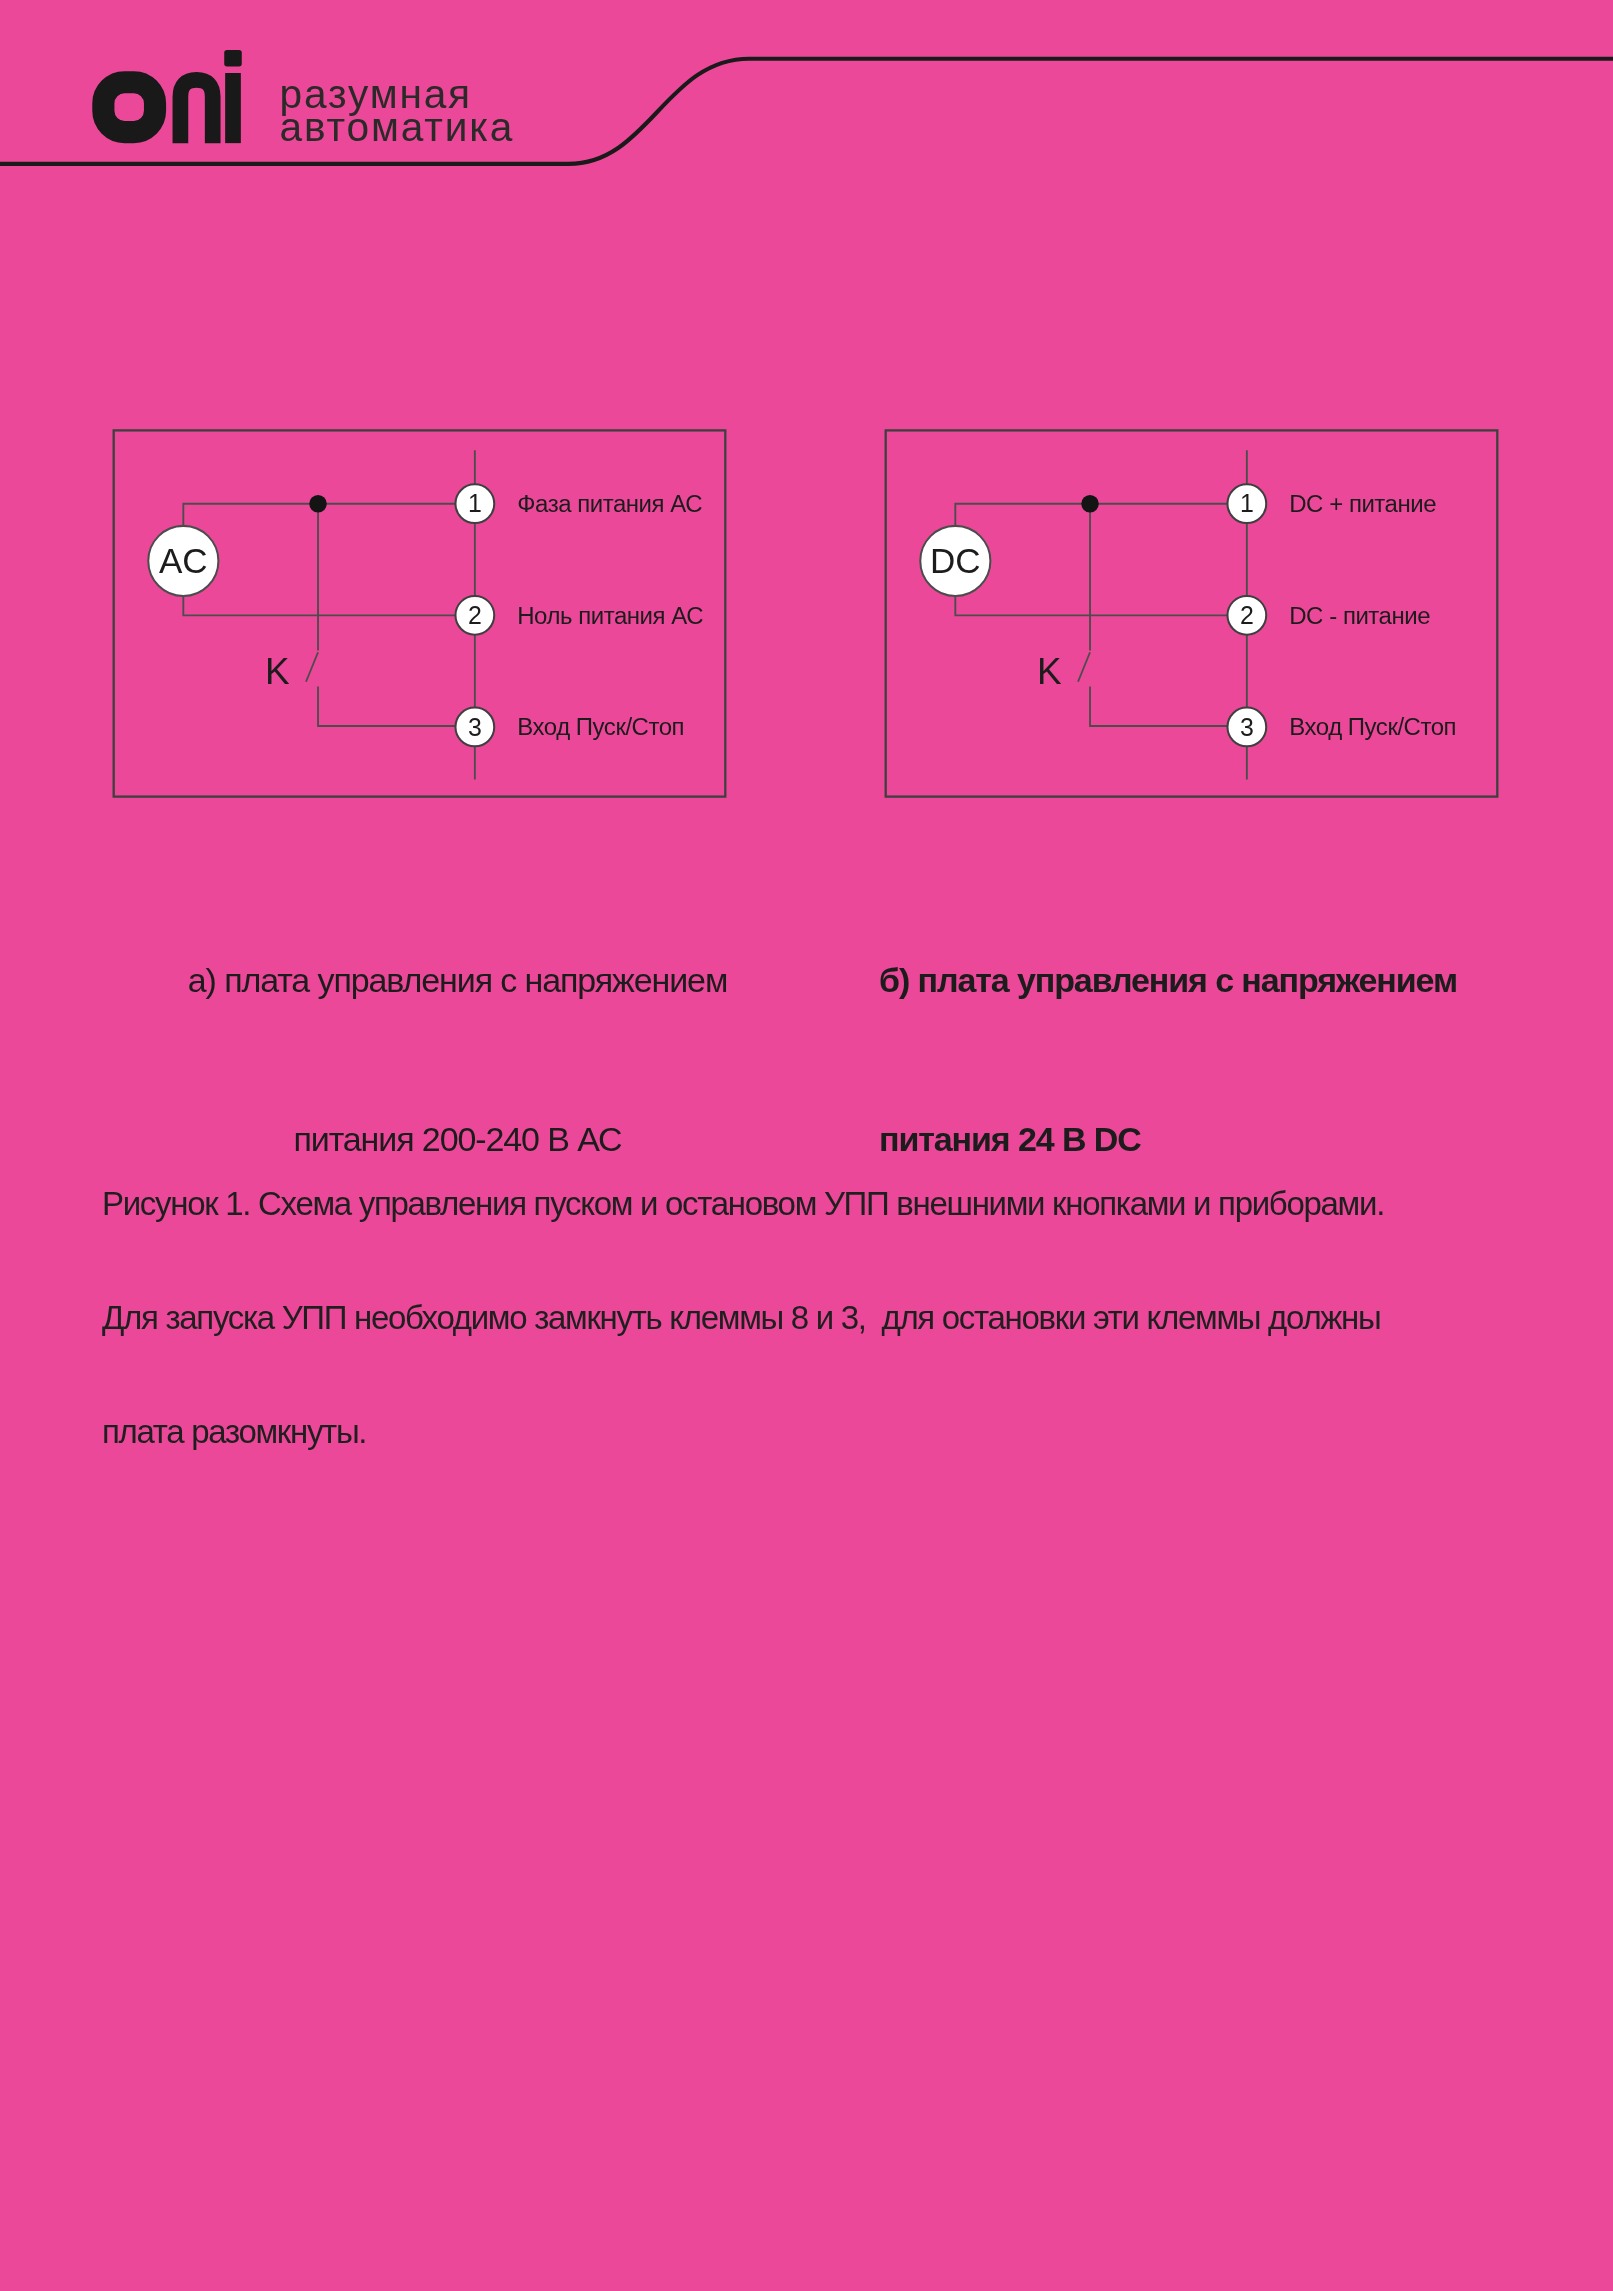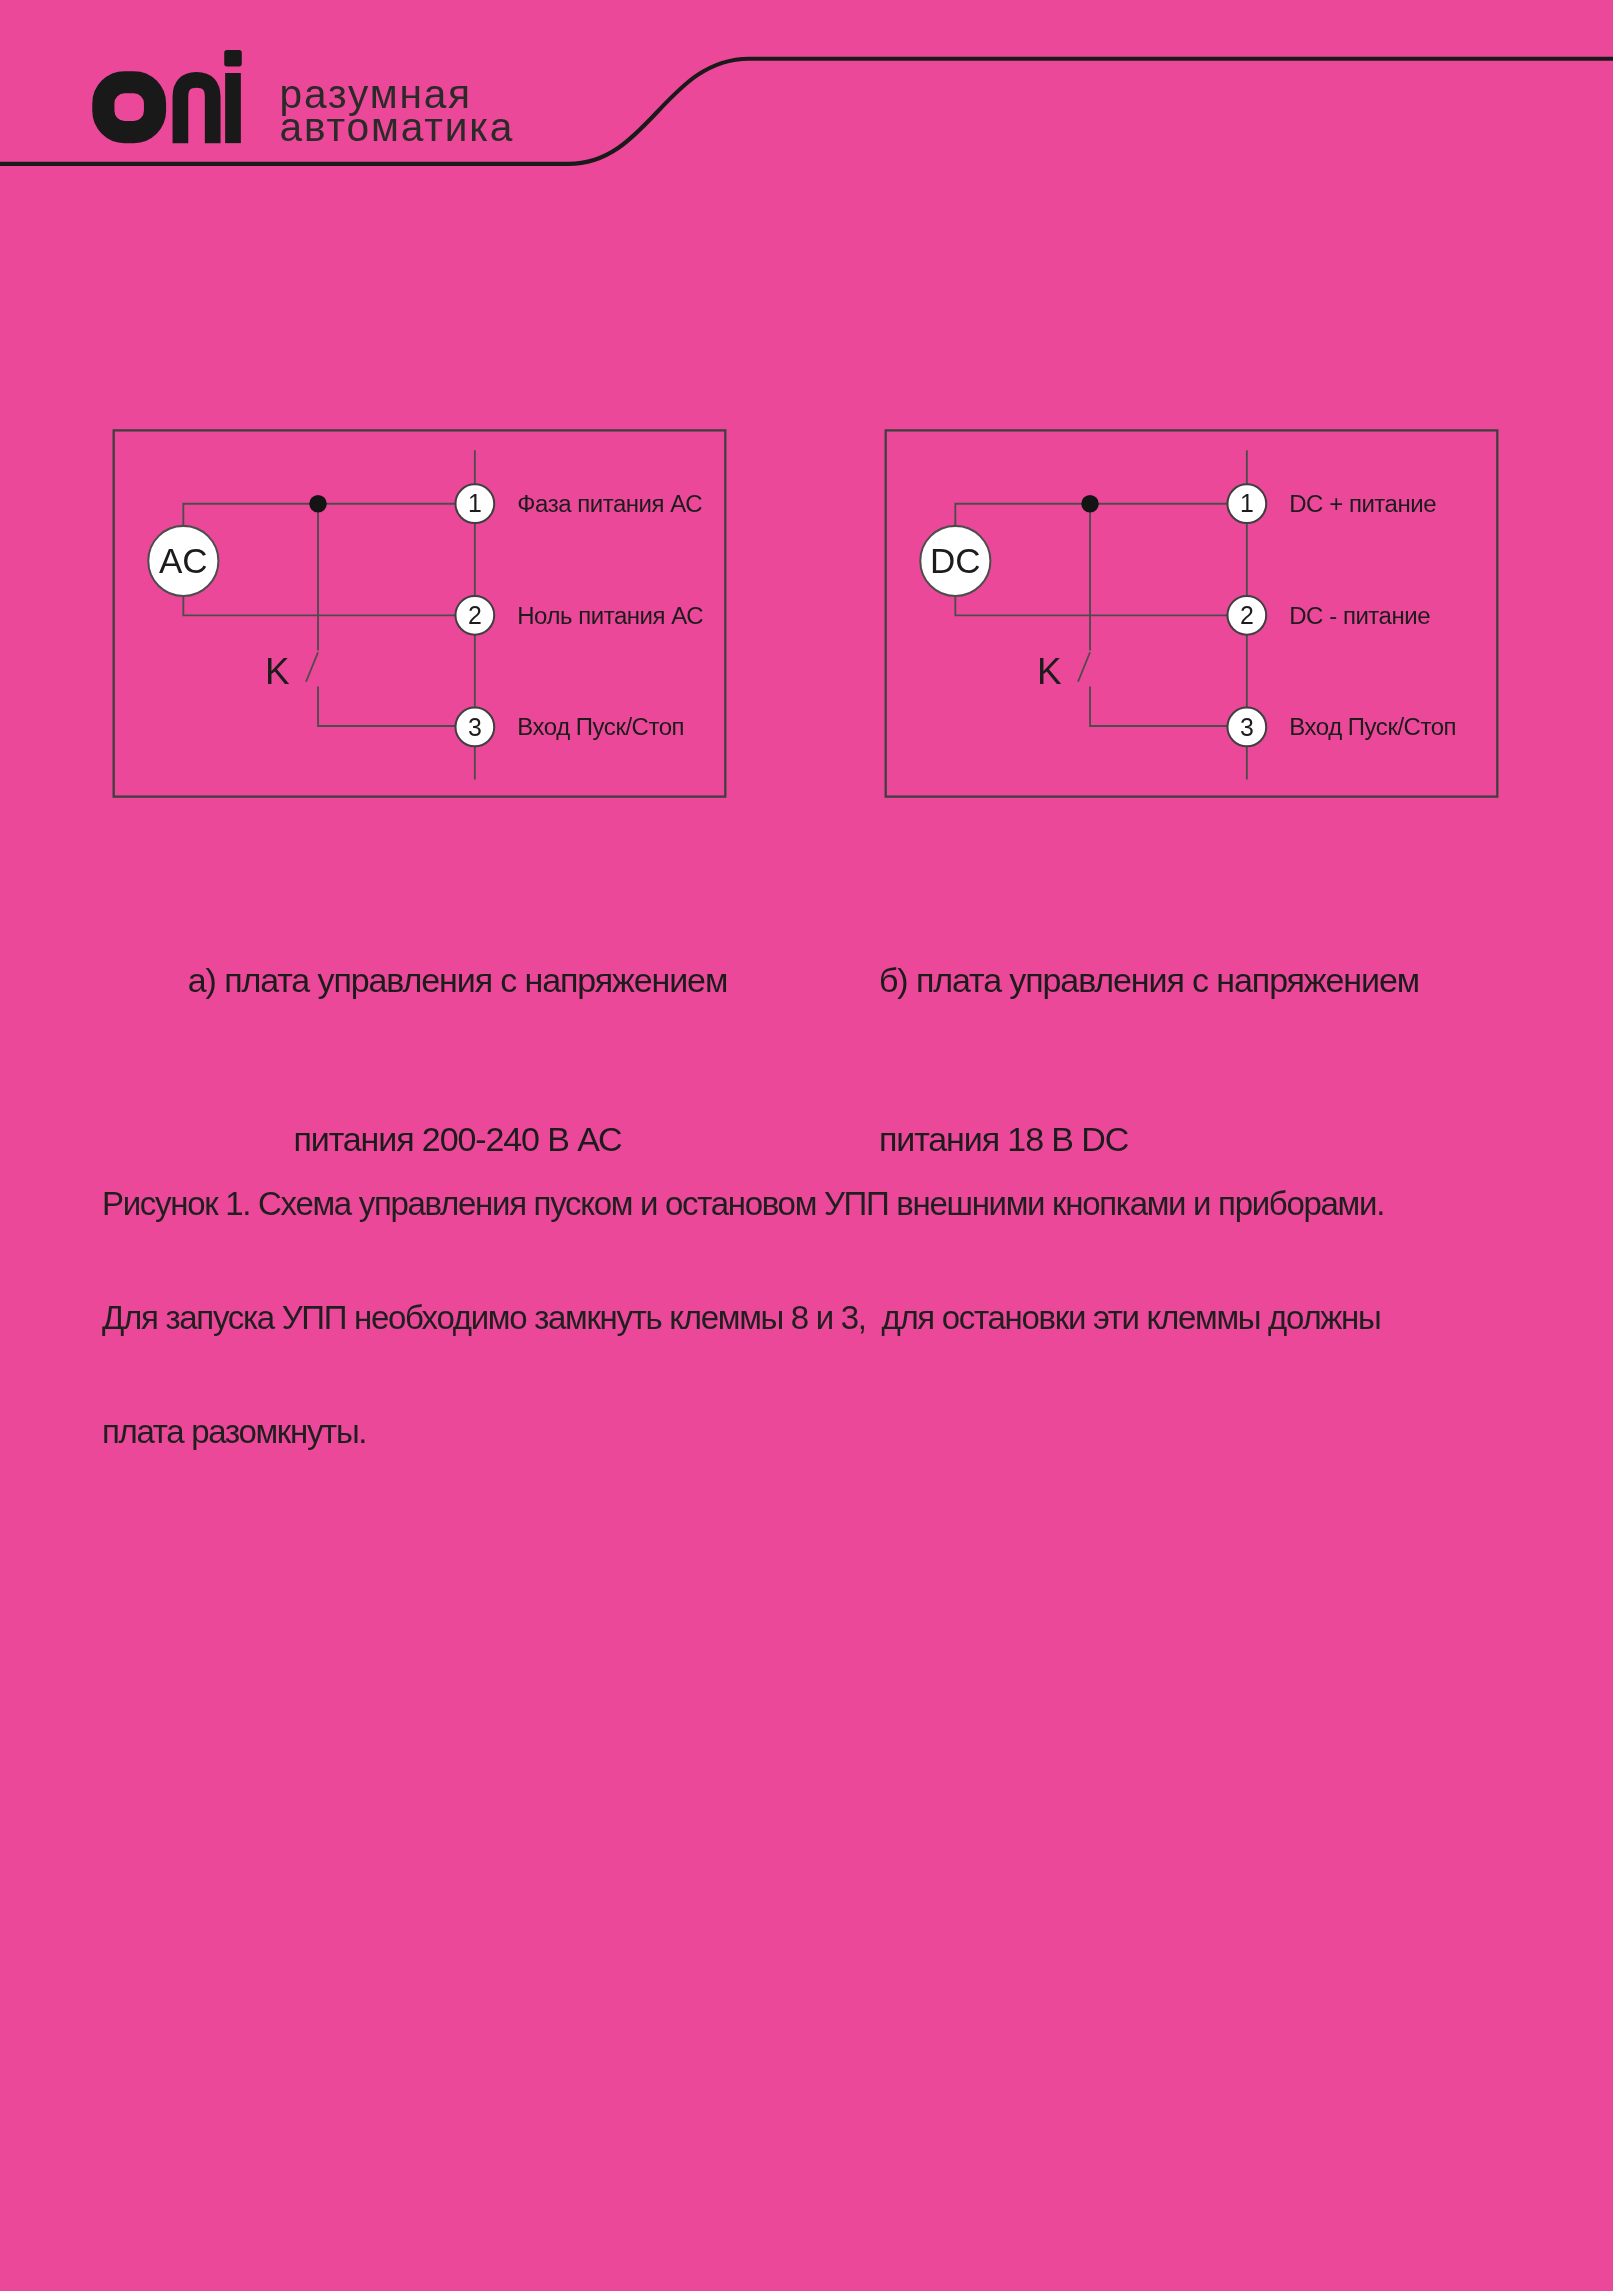--- a/index.html
+++ b/index.html
@@ -20,21 +20,21 @@
   .t-num{font-family:"Liberation Sans",sans-serif;font-size:27px;fill:#1c1c1c;}
   .t-label{font-family:"Liberation Sans",sans-serif;font-size:26px;letter-spacing:-0.5px;fill:#1c1c1c;}
   .src-label{font-family:"Liberation Sans",sans-serif;font-size:38px;fill:#1c1c1c;}
   .k-label{font-family:"Liberation Sans",sans-serif;font-size:40px;fill:#1c1c1c;}
   .caption{
     position:absolute;top:848px;width:701px;
     font-size:34px;line-height:53px;letter-spacing:-1.1px;
     color:#1c1c1c;white-space:pre;
   }
   .caption-a{left:107px;text-align:center;}
-  .caption-b{left:879px;}
+  .caption-b{left:879px;font-weight:bold;}
   .fig-note{
     position:absolute;left:102px;top:1109px;width:1458px;
     font-size:33px;line-height:38px;letter-spacing:-1.3px;
     color:#1f1f1f;white-space:pre;
   }
 </style>
 </head>
 <body>
 
 <div class="page">
@@ -114,21 +114,21 @@
       </g>
     </svg>
   </figure>
 
   <div class="caption caption-a">
     <div>а) плата управления с напряжением</div>
     <div>питания 200-240 В АС</div>
   </div>
   <div class="caption caption-b">
     <div>б) плата управления с напряжением</div>
-    <div>питания 18 В DC</div>
+    <div>питания 24 В DC</div>
   </div>
 
   <div class="fig-note">
     <div>Рисунок 1. Схема управления пуском и остановом УПП внешними кнопками и приборами.</div>
     <div>Для запуска УПП необходимо замкнуть клеммы 8 и 3,  для остановки эти клеммы должны</div>
     <div>плата разомкнуты.</div>
   </div>
 
 </div>
 

